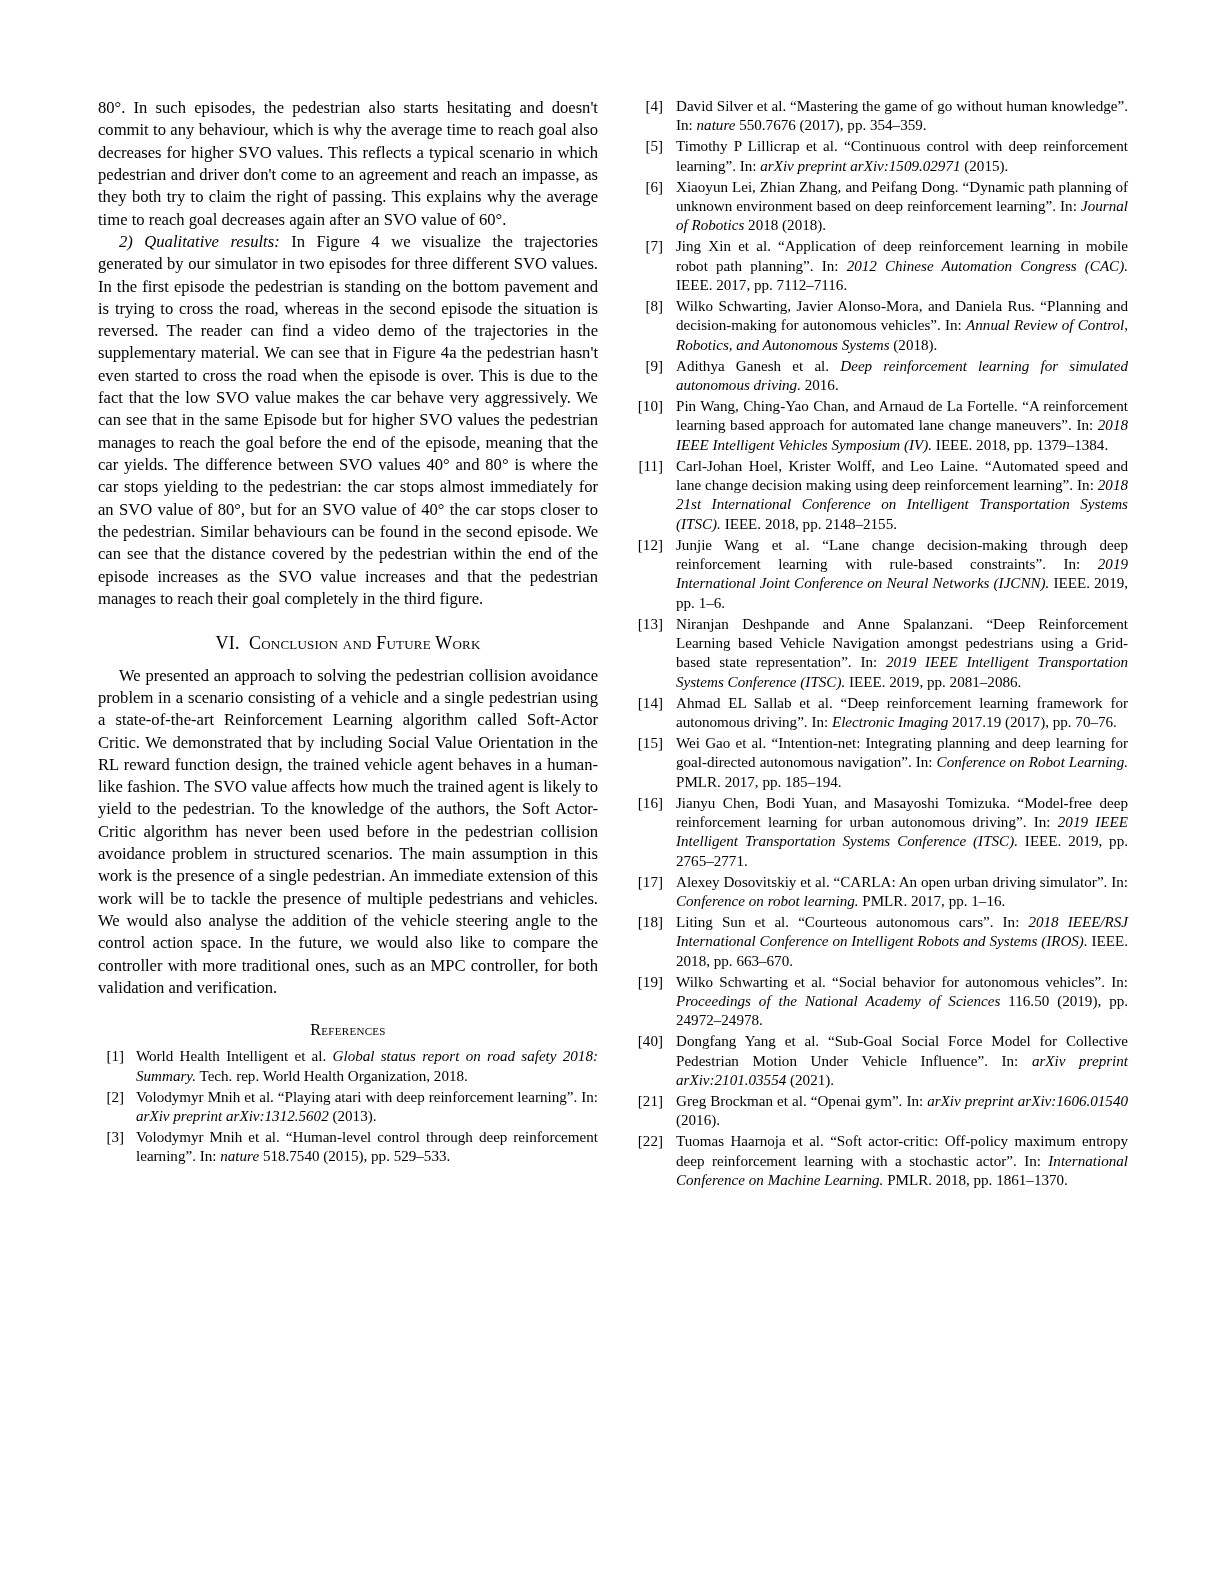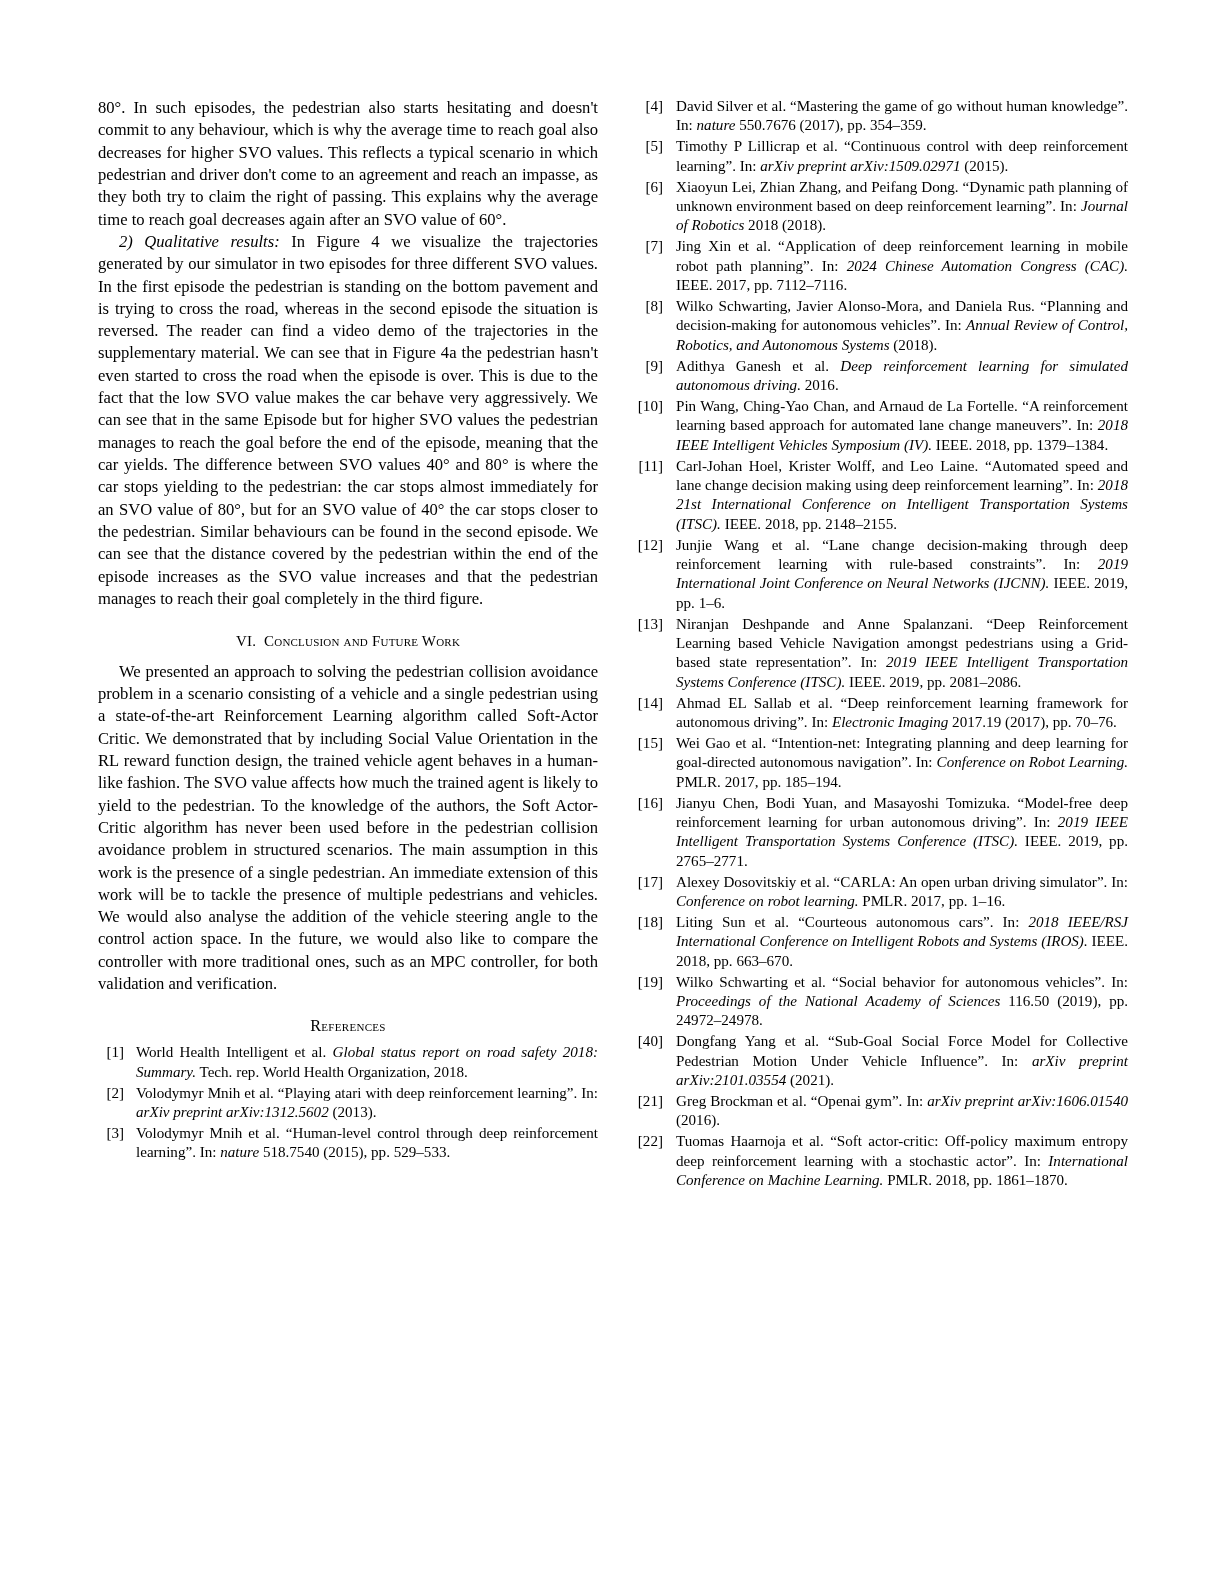--- a/index.html
+++ b/index.html
@@ -38,21 +38,21 @@
     line-height: 1.345;
     text-align: justify;
     text-justify: inter-word;
     hyphens: manual;
   }
   .para.indent {
     text-indent: 21px;
   }
   .section-head {
     text-align: center;
-    font-size: 15px;
+    font-size: 18px;
     font-variant: small-caps;
     letter-spacing: 0.2px;
     margin: 22px 0 9px 0;
     line-height: 1.3;
   }
   .section-head .numpart {
     font-variant: normal;
   }
   .refs-head {
     text-align: center;
@@ -129,21 +129,21 @@
           <div class="ref">
             <span class="num">[5]</span>
             <span class="body"><span>Timothy P Lillicrap et al. “Continuous control with deep reinforcement learning”. In: </span><i>arXiv preprint arXiv:1509.02971</i><span> (2015).</span></span>
           </div>
           <div class="ref">
             <span class="num">[6]</span>
             <span class="body"><span>Xiaoyun Lei, Zhian Zhang, and Peifang Dong. “Dynamic path planning of unknown environment based on deep reinforcement learning”. In: </span><i>Journal of Robotics</i><span> 2018 (2018).</span></span>
           </div>
           <div class="ref">
             <span class="num">[7]</span>
-            <span class="body"><span>Jing Xin et al. “Application of deep reinforcement learning in mobile robot path planning”. In: </span><i>2024 Chinese Automation Congress (CAC).</i><span> IEEE. 2017, pp. 7112–7116.</span></span>
+            <span class="body"><span>Jing Xin et al. “Application of deep reinforcement learning in mobile robot path planning”. In: </span><i>2012 Chinese Automation Congress (CAC).</i><span> IEEE. 2017, pp. 7112–7116.</span></span>
           </div>
           <div class="ref">
             <span class="num">[8]</span>
             <span class="body"><span>Wilko Schwarting, Javier Alonso-Mora, and Daniela Rus. “Planning and decision-making for autonomous vehicles”. In: </span><i>Annual Review of Control, Robotics, and Autonomous Systems</i><span> (2018).</span></span>
           </div>
           <div class="ref">
             <span class="num">[9]</span>
             <span class="body"><span>Adithya Ganesh et al. </span><i>Deep reinforcement learning for simulated autonomous driving.</i><span> 2016.</span></span>
           </div>
           <div class="ref">
@@ -189,19 +189,19 @@
           <div class="ref">
             <span class="num">[40]</span>
             <span class="body"><span>Dongfang Yang et al. “Sub-Goal Social Force Model for Collective Pedestrian Motion Under Vehicle Influence”. In: </span><i>arXiv preprint arXiv:2101.03554</i><span> (2021).</span></span>
           </div>
           <div class="ref">
             <span class="num">[21]</span>
             <span class="body"><span>Greg Brockman et al. “Openai gym”. In: </span><i>arXiv preprint arXiv:1606.01540</i><span> (2016).</span></span>
           </div>
           <div class="ref">
             <span class="num">[22]</span>
-            <span class="body"><span>Tuomas Haarnoja et al. “Soft actor-critic: Off-policy maximum entropy deep reinforcement learning with a stochastic actor”. In: </span><i>International Conference on Machine Learning.</i><span> PMLR. 2018, pp. 1861–1870.</span></span>
+            <span class="body"><span>Tuomas Haarnoja et al. “Soft actor-critic: Off-policy maximum entropy deep reinforcement learning with a stochastic actor”. In: </span><i>International Conference on Machine Learning.</i><span> PMLR. 2018, pp. 1861–1370.</span></span>
           </div>
         </div>
     </div>
 
   </div>
 </div>
 
 </body></html>

